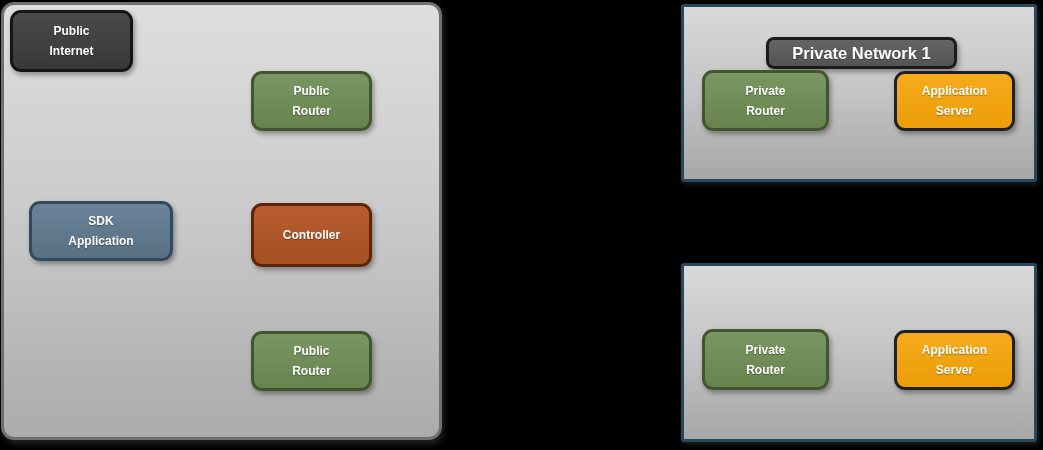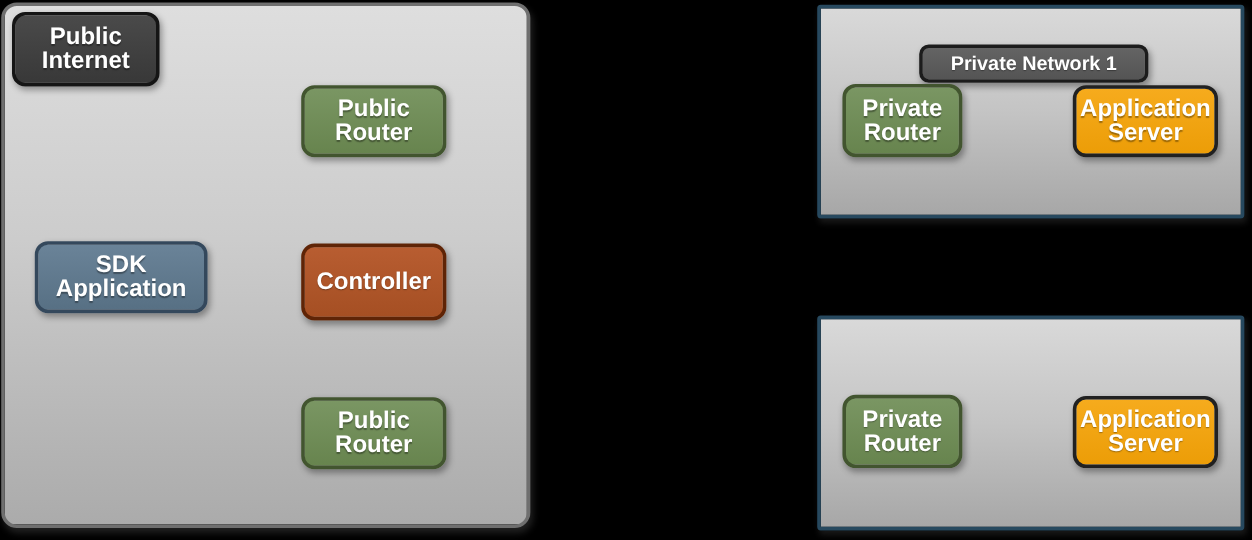--- a/index.html
+++ b/index.html
@@ -44,21 +44,21 @@
   
   .node {
     position: absolute;
     box-sizing: border-box;
     display: flex;
     align-items: center;
     justify-content: center;
     text-align: center;
     color: #ffffff;
     font-weight: bold;
-    font-size: 20px;
+    font-size: 12px;
     line-height: 20px;
     white-space: pre-line;
     border-radius: 11px;
     border: 3px solid #000;
     box-shadow: 2px 3px 5px rgba(0,0,0,0.35);
     text-shadow: 0 1px 1px rgba(0,0,0,0.35);
   }
   .node-dark   { background: linear-gradient(180deg, #4a4a4a, #383838); border-color: #151515; }
   .node-green  { background: linear-gradient(180deg, #7a9663, #67844e); border-color: #42552f; }
   .node-blue   { background: linear-gradient(180deg, #6a8398, #577084); border-color: #34485c; }
@@ -88,21 +88,21 @@
   }
 
   
   .n-public-internet     { left: 6px;   top: 5px;   width: 123px; height: 62px; }
   .n-public-router-top   { left: 247px; top: 66px;  width: 121px; height: 60px; }
   .n-sdk-application     { left: 25px;  top: 196px; width: 144px; height: 60px; }
   .n-controller          { left: 247px; top: 198px; width: 121px; height: 64px; }
   .n-public-router-bottom{ left: 247px; top: 326px; width: 121px; height: 60px; }
 
   
-  .n-private-router      { left: 18px;  top: 63px;  width: 100px; height: 61px; }
+  .n-private-router      { left: 18px;  top: 63px;  width: 127px; height: 61px; }
   .n-application-server  { left: 210px; top: 64px;  width: 121px; height: 60px; }
 </style>
 </head>
 <body>
 
 <div class="zone public-zone">
   <div class="node node-dark n-public-internet">Public
 Internet</div>
   <div class="node node-green n-public-router-top">Public
 Router</div>

